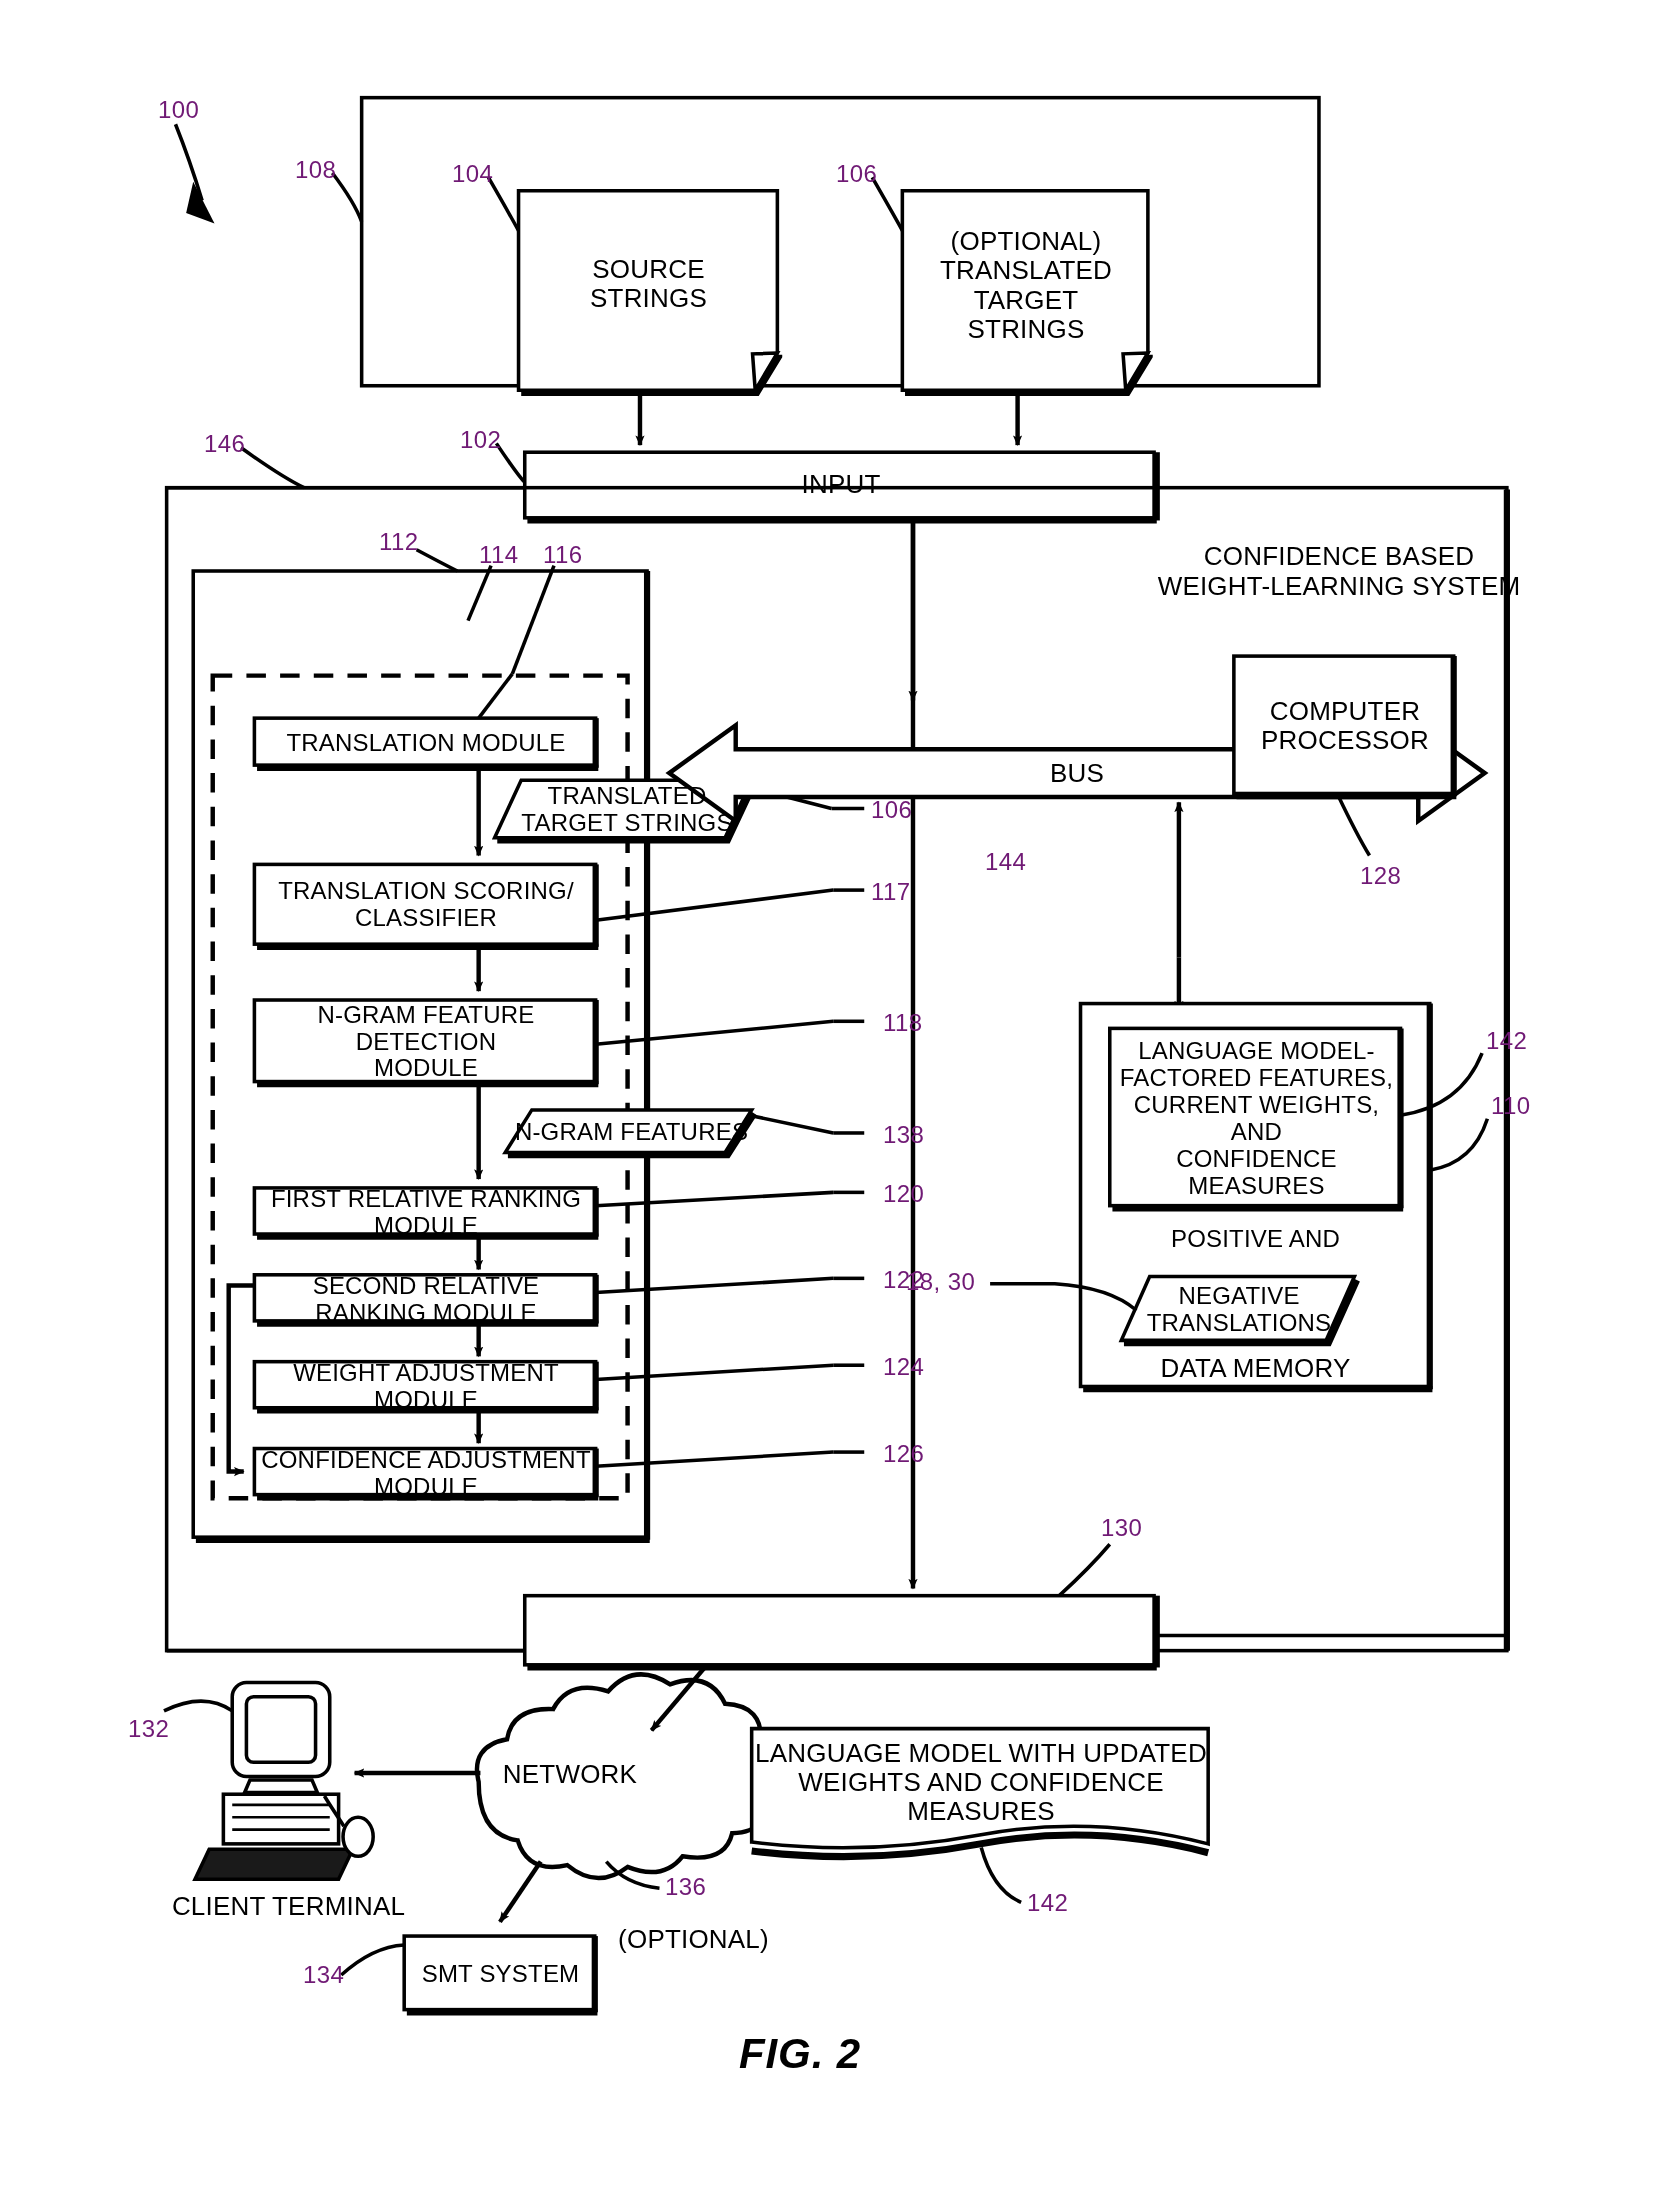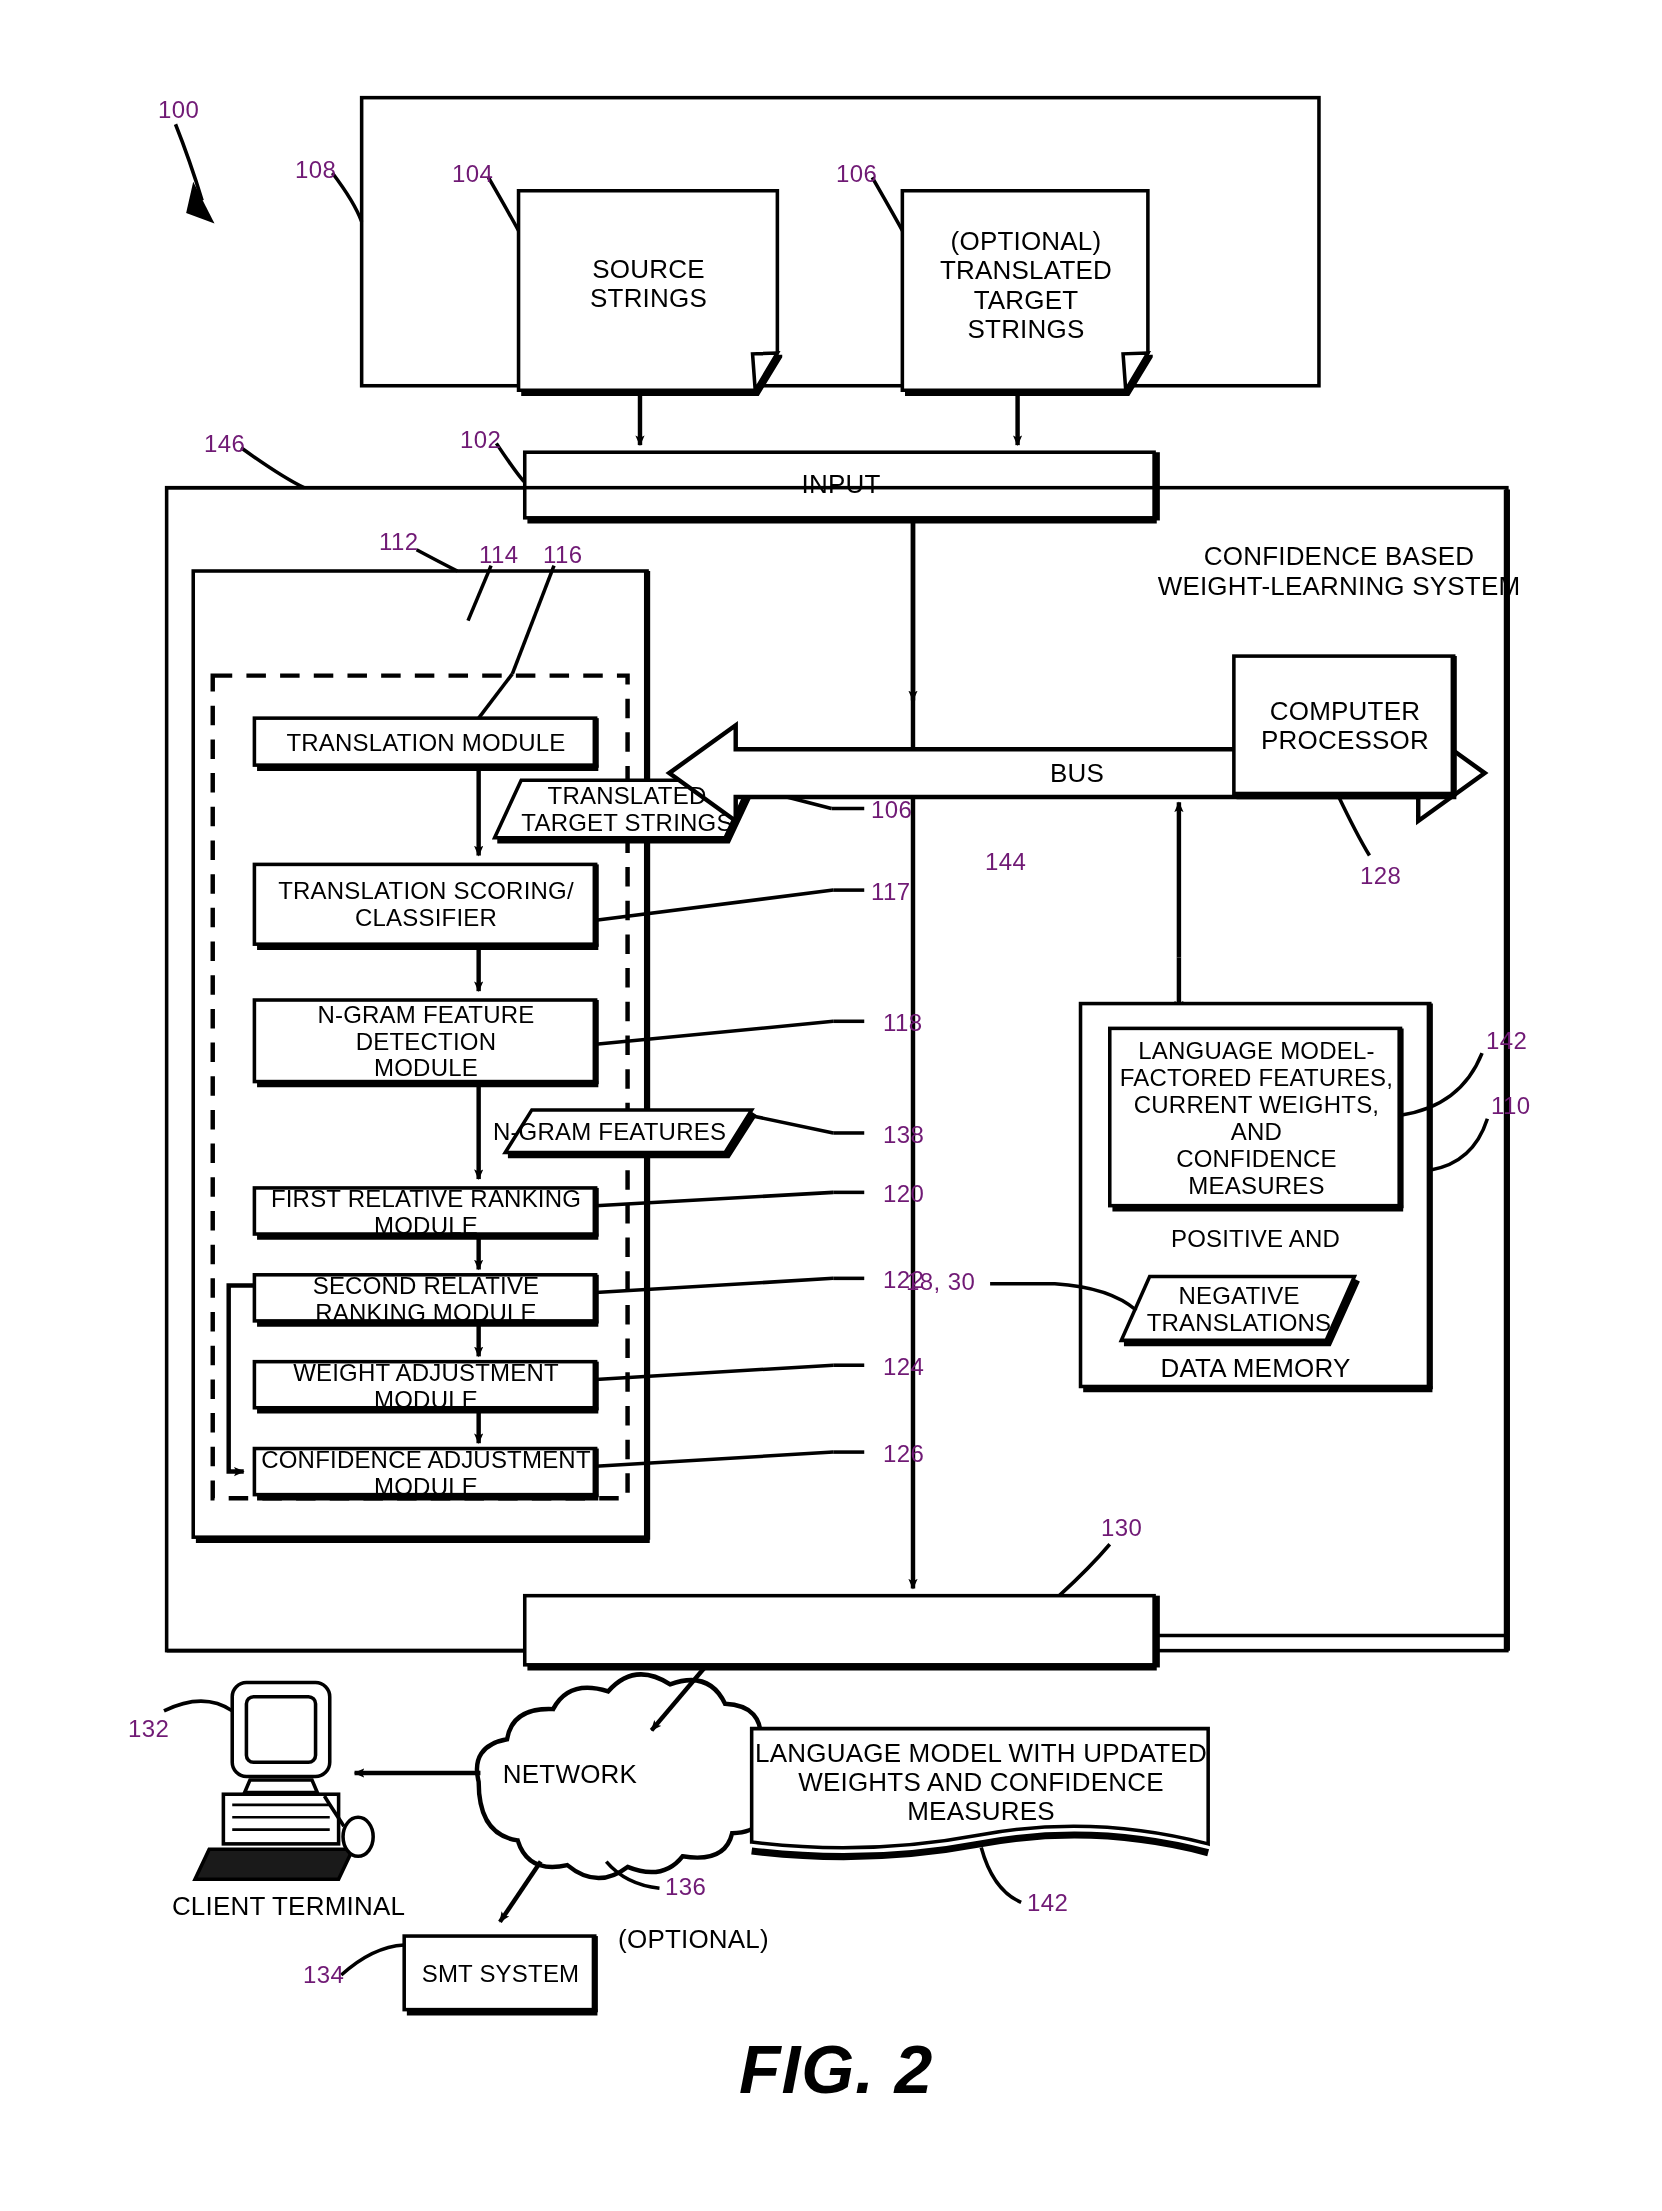--- a/index.html
+++ b/index.html
@@ -11,21 +11,21 @@
 
   
   .lbl{position:absolute;box-sizing:border-box;display:flex;
        align-items:center;justify-content:center;text-align:center;
        line-height:1.12;letter-spacing:0.2px;white-space:pre-line;}
   .refnum{position:absolute;font-size:24px;letter-spacing:0.4px;color:#701a75;}
 
   .modtxt{font-size:24px;}
   .bigtxt{font-size:26px;}
 
-  .figlabel{position:absolute;font-size:68px;font-style:italic;
+  .figlabel{position:absolute;font-size:42px;font-style:italic;
             font-weight:bold;letter-spacing:0.9px;
             font-family:"Liberation Sans","DejaVu Sans",sans-serif;}
 </style>
 </head>
 <body>
 
 <div id="stage">
 
   <svg class="layer" viewBox="0 0 1875 2494">
     <defs>
@@ -286,21 +286,21 @@
 WEIGHT-LEARNING SYSTEM</div>
 
 
   <div class="lbl modtxt" style="left:254px;top:718px;width:344px;height:50px;">TRANSLATION MODULE</div>
   <div class="lbl modtxt" style="left:502px;top:780px;width:250px;height:59px;">TRANSLATED
 TARGET STRINGS</div>
   <div class="lbl modtxt" style="left:254px;top:864px;width:344px;height:82px;">TRANSLATION SCORING/
 CLASSIFIER</div>
   <div class="lbl modtxt" style="left:254px;top:1000px;width:344px;height:84px;">N-GRAM FEATURE DETECTION
 MODULE</div>
-  <div class="lbl modtxt" style="left:489px;top:1110px;width:241px;height:44px;">N-GRAM FEATURES</div>
+  <div class="lbl modtxt" style="left:511px;top:1110px;width:241px;height:44px;">N-GRAM FEATURES</div>
   <div class="lbl modtxt" style="left:254px;top:1188px;width:344px;height:49px;">FIRST RELATIVE RANKING MODULE</div>
   <div class="lbl modtxt" style="left:254px;top:1275px;width:344px;height:49px;">SECOND RELATIVE RANKING MODULE</div>
   <div class="lbl modtxt" style="left:254px;top:1362px;width:344px;height:49px;">WEIGHT ADJUSTMENT MODULE</div>
   <div class="lbl modtxt" style="left:254px;top:1449px;width:344px;height:49px;">CONFIDENCE ADJUSTMENT MODULE</div>
 
   <div class="lbl bigtxt" style="left:993px;top:752px;width:168px;height:43px;">BUS</div>
 
   <div class="lbl bigtxt" style="left:1234px;top:656px;width:222px;height:140px;">COMPUTER
 PROCESSOR</div>
 

